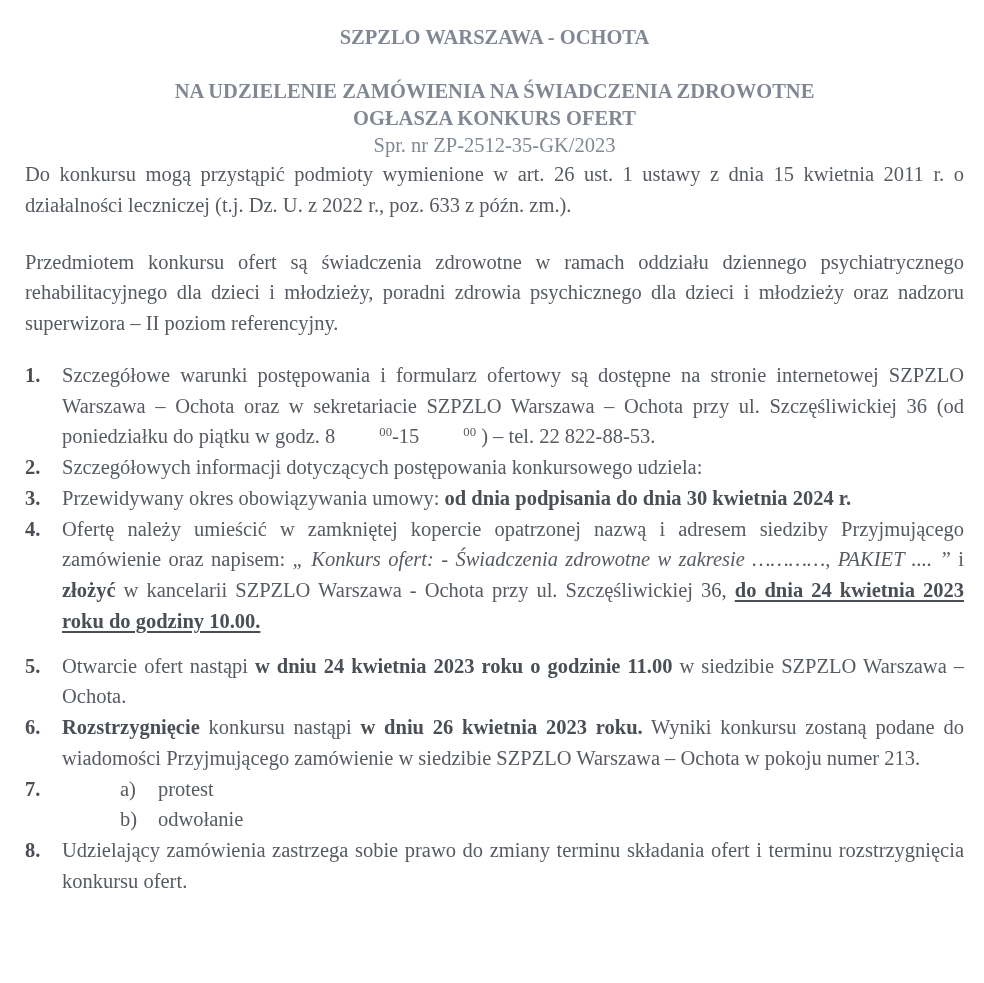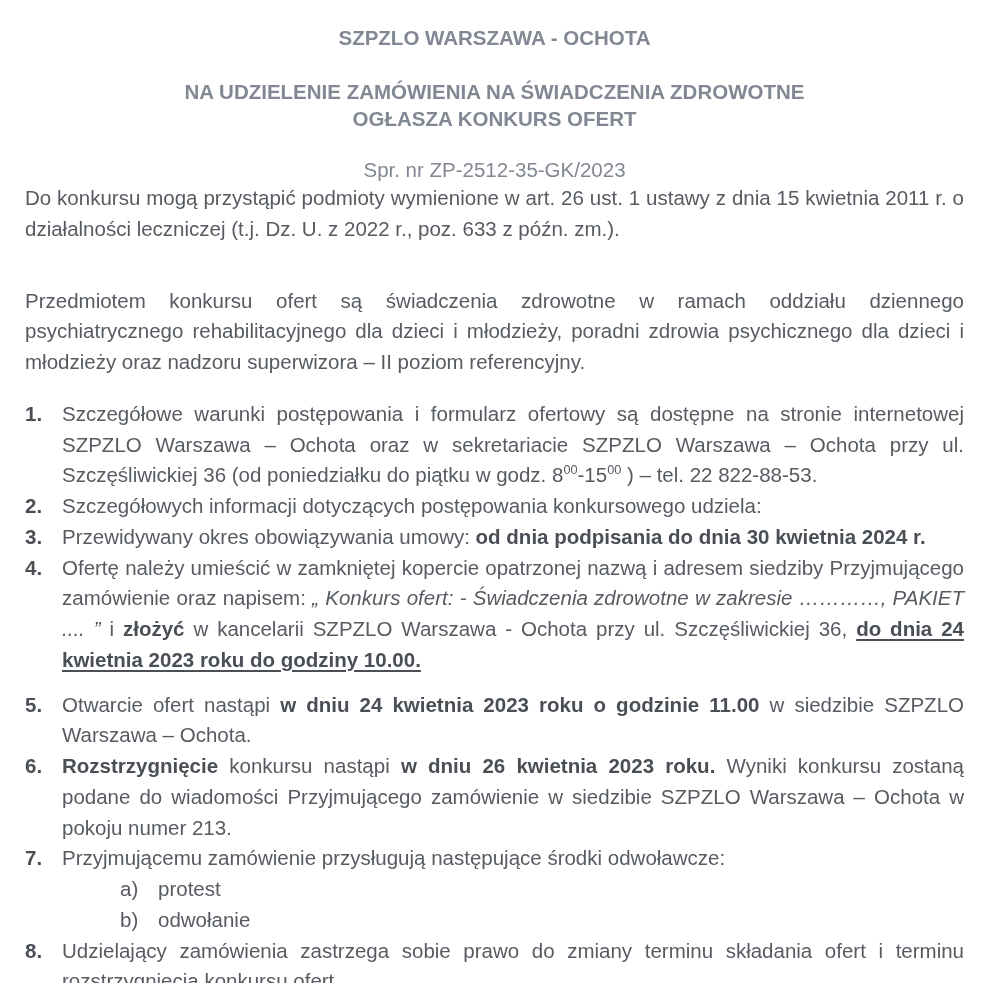--- a/index.html
+++ b/index.html
@@ -7,45 +7,44 @@
     padding: 0;
     background: #ffffff;
   }
   .page {
     position: relative;
     width: 984px;
     height: 983px;
     box-sizing: border-box;
     background: var(--page-bg, #ffffff);
     padding: 24px 20px 0 25px;
-    font-family: Liberation Sans, sans-serif;
+    font-family: Liberation Serif, serif;
     font-size: 20.5px;
     line-height: 1.5;
     color: var(--body-color, #565b62);
     overflow: hidden;
   }
   .doc-header {
     text-align: center;
     color: var(--heading-color, #828893);
     font-weight: bold;
     line-height: 1.32;
   }
   .doc-header .announce-block {
     margin-top: 27px;
   }
   .doc-header .case-no {
     font-weight: normal;
-    margin-top: 24px;
   }
   .para {
     margin: 0;
     text-align: justify;
   }
   .para.p1 { }
-  .para.p2 { margin-top: 41px; }
+  .para.p2 { margin-top: 26px; }
   .list { margin-top: 21px; }
   .li {
     display: flex;
     align-items: flex-start;
   }
   .li.gap { margin-top: 14px; }
   .num {
     flex: 0 0 37px;
     font-weight: bold;
     color: var(--bold-color, #4a4f56);
@@ -57,20 +56,21 @@
   .b {
     font-weight: bold;
     color: var(--bold-color, #4a4f56);
   }
   .i { font-style: italic; }
   .u { text-decoration: underline; text-underline-offset: 3px; }
   sup {
     font-size: 62%;
     line-height: 0;
     vertical-align: super;
+    margin-left: 44px;
   }
   .sub {
     display: flex;
     padding-left: 58px;
   }
   .sub-m { flex: 0 0 38px; }
 </style>
 </head>
 <body>
 
@@ -108,21 +108,21 @@
       <div class="li gap">
         <div class="num">5.</div>
         <div class="li-body"><span>Otwarcie ofert nastąpi </span><span class="b">w dniu 24 kwietnia 2023 roku o godzinie 11.00</span><span> w siedzibie SZPZLO Warszawa – Ochota.</span></div>
       </div>
       <div class="li">
         <div class="num">6.</div>
         <div class="li-body"><span class="b">Rozstrzygnięcie</span><span> konkursu nastąpi </span><span class="b">w dniu 26 kwietnia 2023 roku.</span><span> Wyniki konkursu zostaną podane do wiadomości Przyjmującego zamówienie w siedzibie SZPZLO Warszawa – Ochota w pokoju numer 213.</span></div>
       </div>
       <div class="li">
         <div class="num">7.</div>
-        <div class="li-body"><span>Przyjmującemu zamówienie przysługują następujące środki odwoławcze:</span><div class="sub">
+        <div class="li-body"><div class="sub">
             <span class="sub-m">a)</span>
             <span>protest</span>
           </div><div class="sub">
             <span class="sub-m">b)</span>
             <span>odwołanie</span>
           </div></div>
       </div>
       <div class="li">
         <div class="num">8.</div>
         <div class="li-body"><span>Udzielający zamówienia zastrzega sobie prawo do zmiany terminu składania ofert i terminu rozstrzygnięcia konkursu ofert.</span></div>

